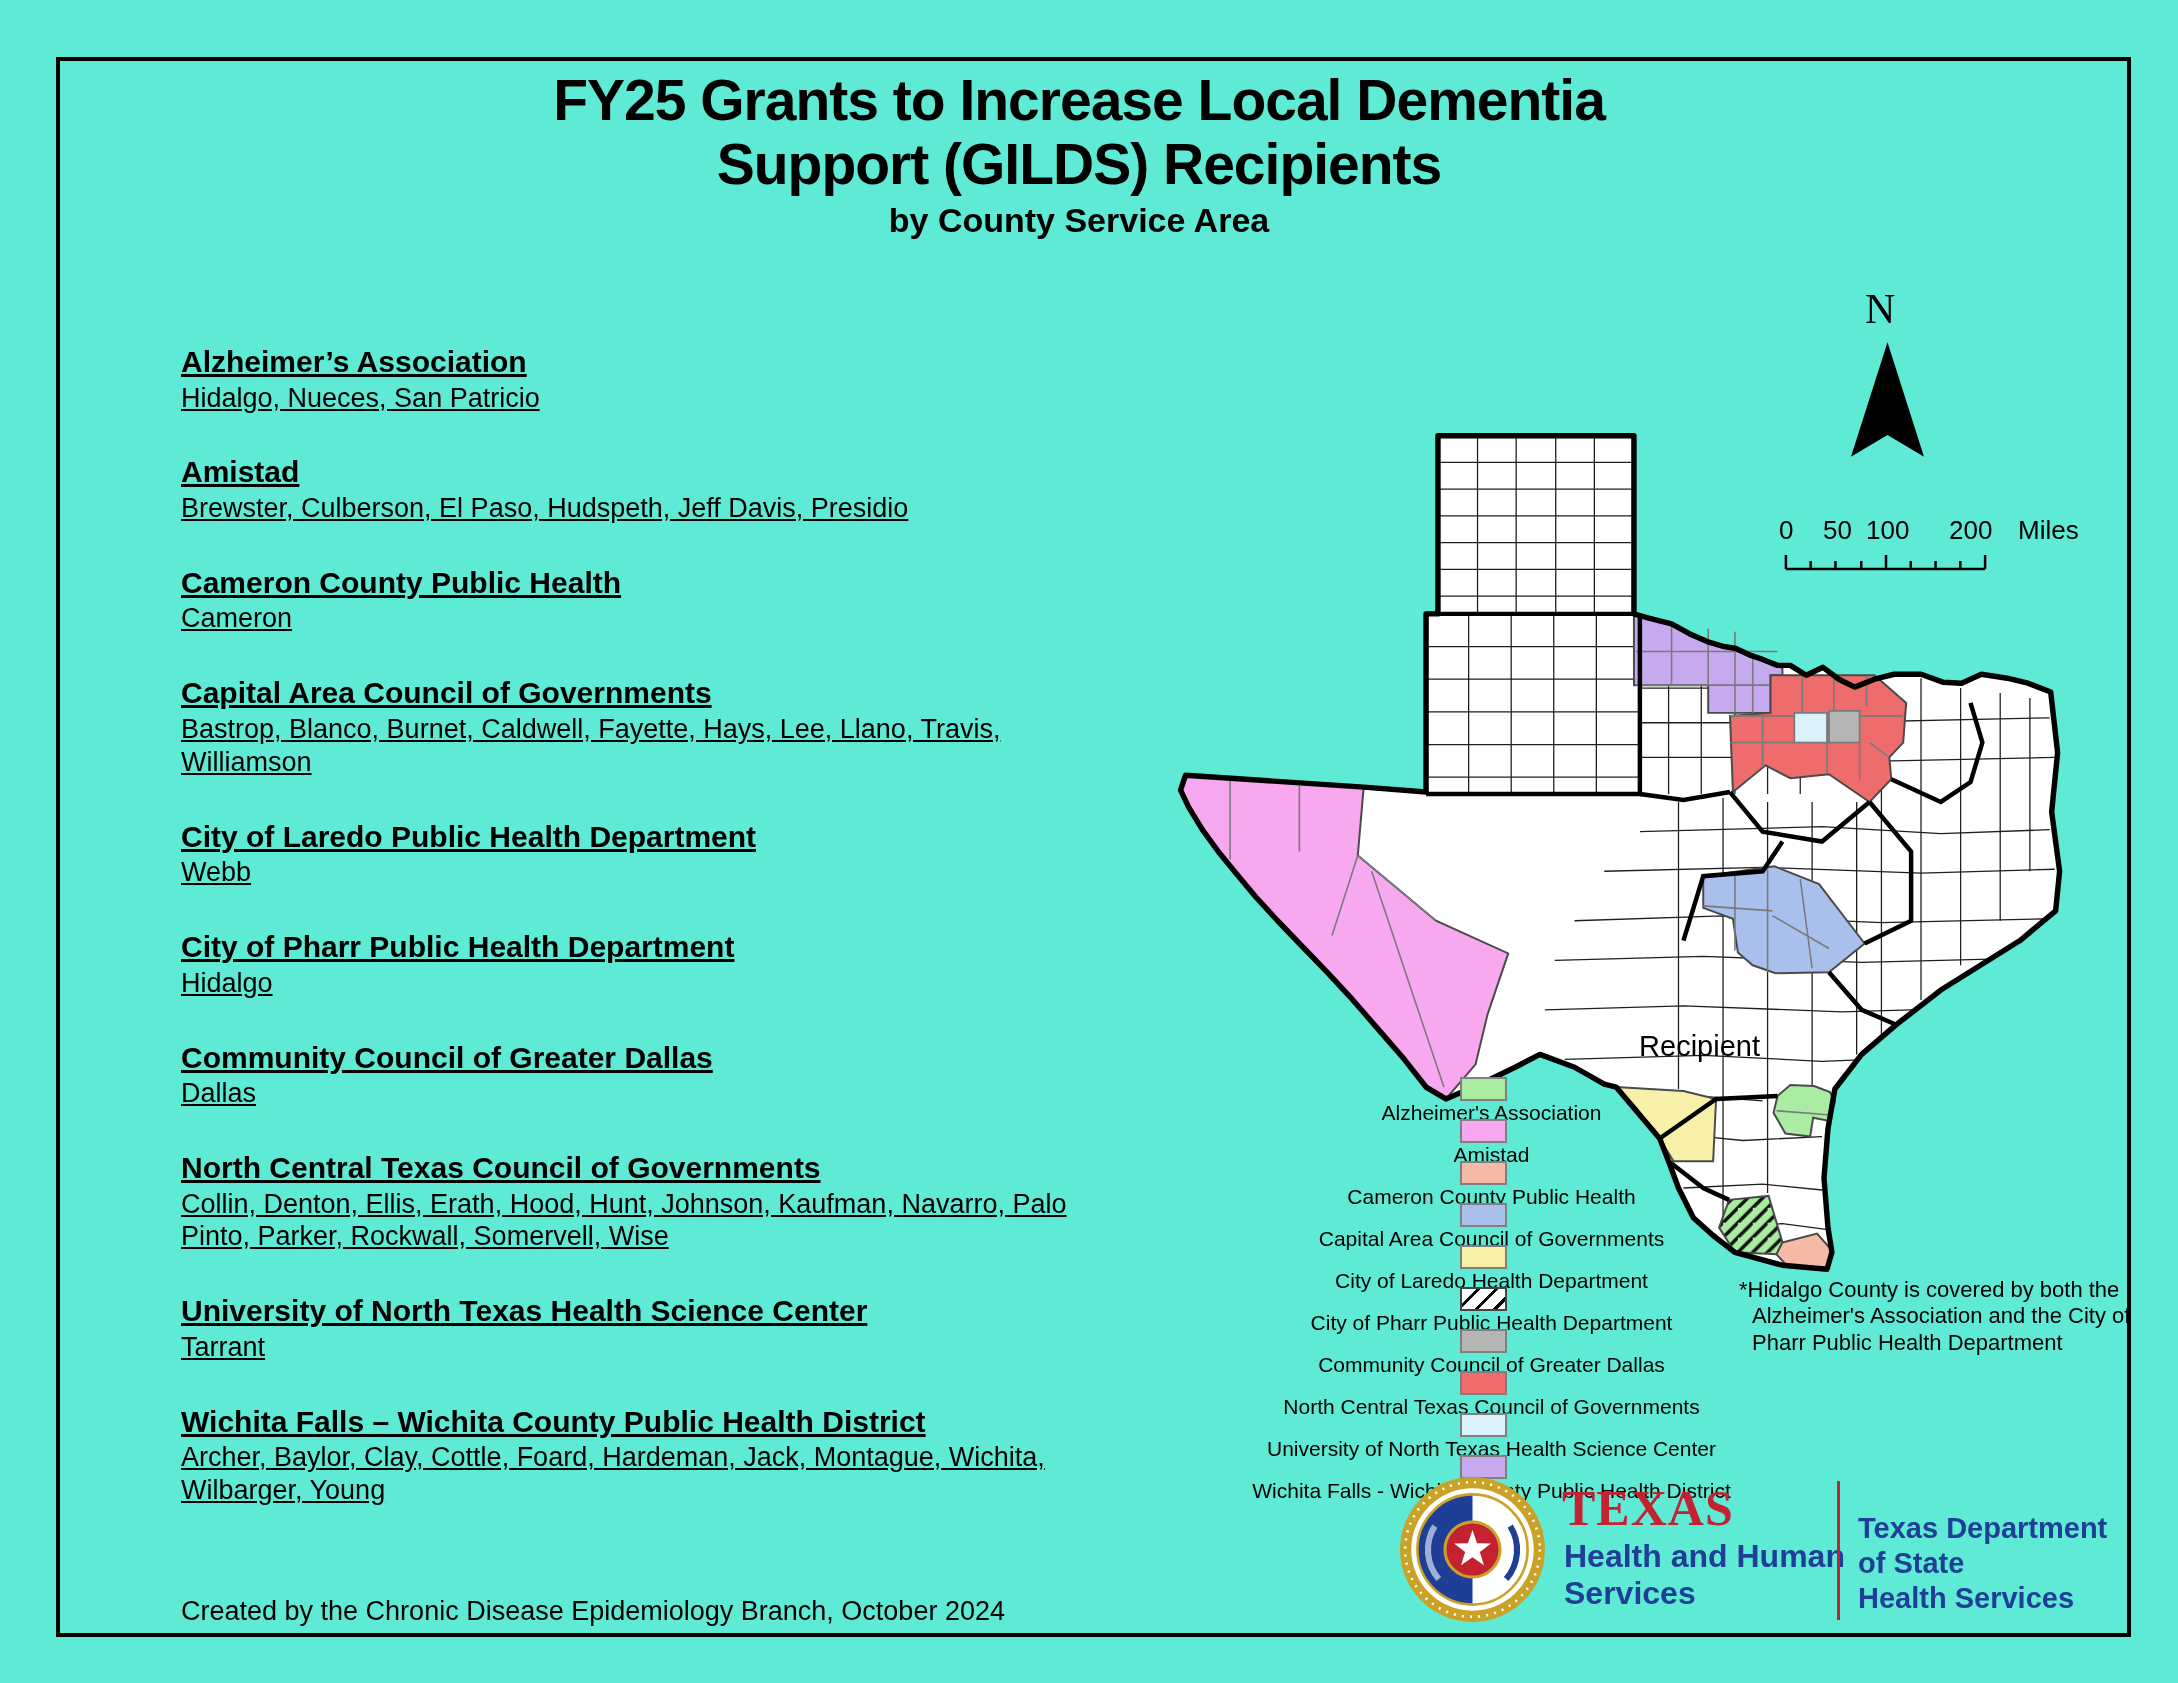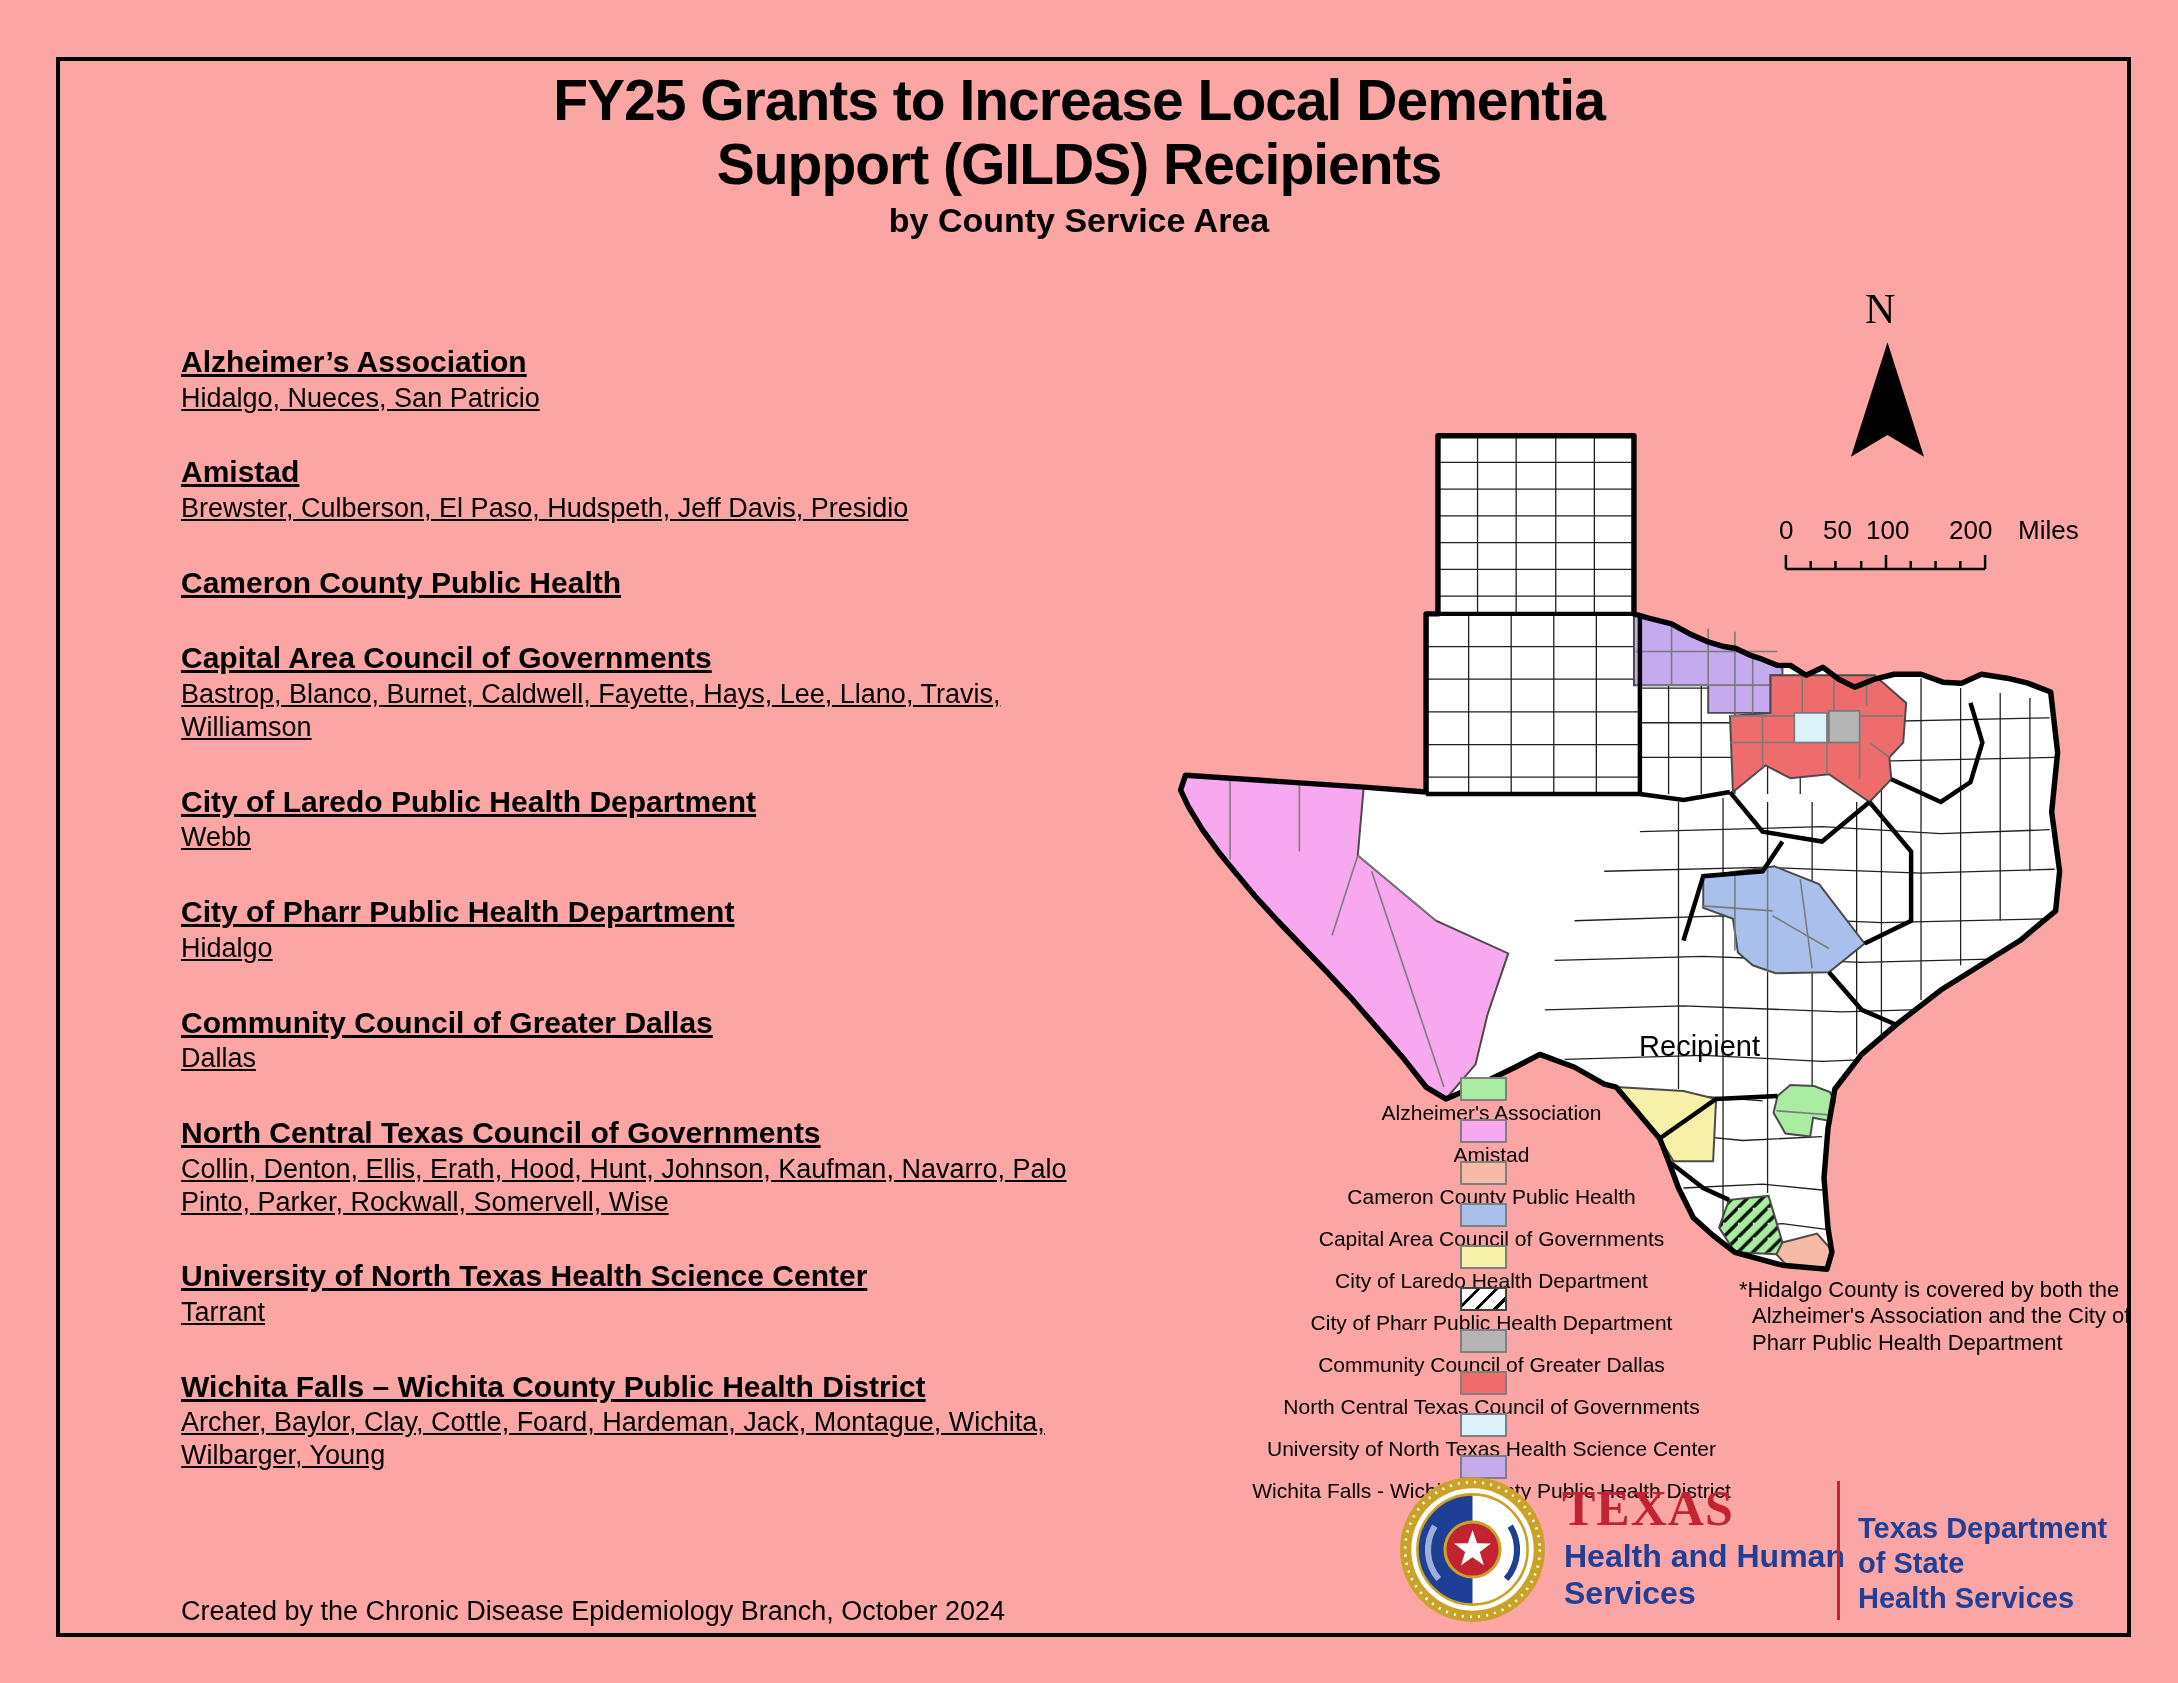--- a/index.html
+++ b/index.html
@@ -1,16 +1,16 @@
 <!DOCTYPE html>
 <html><head>
 <meta charset="utf-8">
 <style>
   html,body{margin:0;padding:0;background:#fff;}
-  .page{position:relative;width:2178px;height:1683px;background:#fca5a5;overflow:hidden;
+  .page{position:relative;width:2178px;height:1683px;background:#5eead4;overflow:hidden;
         font-family:"Liberation Sans",sans-serif;color:#000;}
   .frame{position:absolute;left:56px;top:57px;width:2067px;height:1572px;border:4px solid #000;}
   .title{position:absolute;left:307px;top:69px;width:1544px;text-align:center;font-weight:bold;line-height:1.12;}
   .title .t12{font-size:57px;letter-spacing:-1px;}
   .title .t3{font-size:34px;margin-top:4px;}
   .list{position:absolute;left:181px;top:345px;width:891px;}
   .item{margin-bottom:41px;text-decoration:underline;}
   .item h3{margin:0;font-size:30px;line-height:1.15;}
   .item p{margin:2px 0 0 0;font-size:27px;line-height:1.22;}
   .footer{position:absolute;left:181px;top:1596px;font-size:27px;}
@@ -51,20 +51,21 @@
     <div class="item">
       <h3>Alzheimer’s Association</h3>
       <p>Hidalgo, Nueces, San Patricio</p>
     </div>
     <div class="item">
       <h3>Amistad</h3>
       <p>Brewster, Culberson, El Paso, Hudspeth, Jeff Davis, Presidio</p>
     </div>
     <div class="item">
       <h3>Cameron County Public Health</h3>
+      <p>Cameron</p>
     </div>
     <div class="item">
       <h3>Capital Area Council of Governments</h3>
       <p>Bastrop, Blanco, Burnet, Caldwell, Fayette, Hays, Lee, Llano, Travis, Williamson</p>
     </div>
     <div class="item">
       <h3>City of Laredo Public Health Department</h3>
       <p>Webb</p>
     </div>
     <div class="item">

